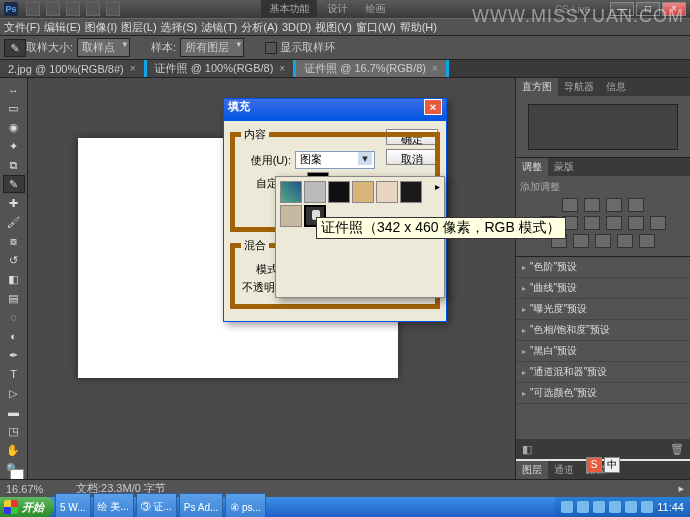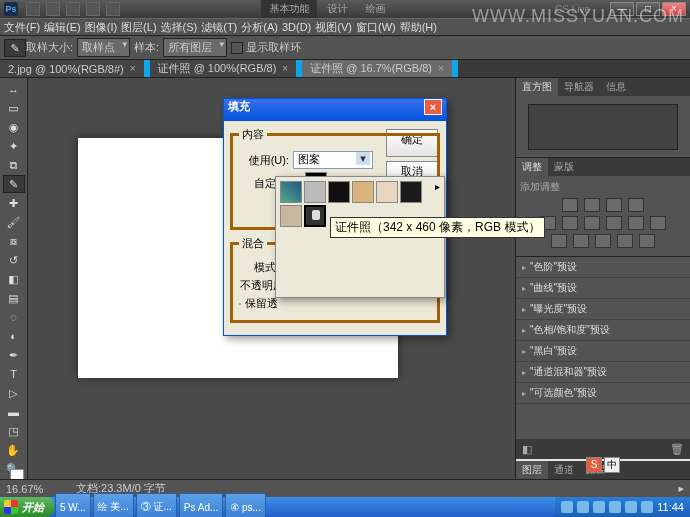--- a/index.html
+++ b/index.html
@@ -13,25 +13,25 @@
 .top-tab{padding:2px 8px;color:#aaa;font-size:10px}
 .top-tab.active{background:#333}
 .cslabel{color:#888;font-size:10px;margin:0 20px}
 .win-btns{display:flex;gap:2px}
 .win-btn{width:24px;height:14px;background:linear-gradient(#6a6a6a,#3a3a3a);border:1px solid #888;color:#eee;text-align:center;line-height:12px;font-size:10px}
 .win-btn.close{background:linear-gradient(#e88,#c44)}
 .menubar{height:18px;background:#535353;display:flex;align-items:center;padding:0 4px;color:#ddd;border-top:1px solid #666;border-bottom:1px solid #222}
 .menubar span{margin-right:4px;font-size:11px;cursor:default}
 .optbar{height:24px;background:#535353;display:flex;align-items:center;padding:0 4px;color:#ccc;border-bottom:1px solid #222}
 .optbar .lbl{margin-right:4px}
-.optbar .drop{background:#6a6a6a;border:1px solid #222;padding:1px 14px 1px 4px;margin-right:4px;position:relative}
+.optbar .drop{background:#6a6a6a;border:1px solid #222;padding:1px 14px 1px 4px;margin-right:21px;position:relative}
 .optbar .drop::after{content:"▾";position:absolute;right:2px;top:0;font-size:9px}
 .optbar .chk{width:12px;height:12px;border:1px solid #222;background:#555;margin-right:3px}
 .filetabs{height:18px;background:#3a3a3a;display:flex;color:#ccc;border-bottom:1px solid #222}
-.ftab{padding:2px 8px;background:#444;border-right:6px solid #0ea5e9;display:flex;align-items:center;gap:6px;font-size:10px}
+.ftab{padding:2px 8px;background:#444;border-right:3px solid #0ea5e9;display:flex;align-items:center;gap:6px;font-size:10px}
 .ftab.active{background:#6a6a6a}
 .ftab .x{font-size:10px;color:#aaa}
 .workarea{position:absolute;top:78px;left:0;right:0;bottom:18px;display:flex}
 .tools{width:28px;background:#535353;border-right:1px solid #222;display:flex;flex-direction:column;align-items:center;padding-top:2px;gap:1px}
 .tool{width:22px;height:18px;background:#535353;border:1px solid transparent;color:#ddd;text-align:center;line-height:16px;font-size:11px}
 .tool.sel{background:#3a3a3a;border:1px solid #222}
 .swatch{width:20px;height:20px;position:relative;margin-top:4px}
 .fg{width:14px;height:14px;background:#000;border:1px solid #888;position:absolute;top:0;left:0}
 .bg{width:14px;height:14px;background:#fff;border:1px solid #888;position:absolute;bottom:0;right:0}
 .canvas-wrap{flex:1;background:#4a4a4a;position:relative;overflow:hidden}
@@ -53,46 +53,46 @@
 .layer-tabs{display:flex;background:#3a3a3a;height:18px;margin-top:2px}
 .status{position:absolute;bottom:0;left:0;right:0;height:18px;background:#535353;color:#ccc;display:flex;align-items:center;padding:0 6px;border-top:1px solid #222}
 .status .zoom{width:60px;margin-right:10px}
 .status .doc{margin-right:auto}
 
 .dialog{position:absolute;top:98px;left:223px;width:224px;background:#ece9d8;border:1px solid #0054e3;box-shadow:3px 3px 8px rgba(0,0,0,.4);z-index:20}
 .dlg-title{height:22px;background:linear-gradient(#3a6ee6,#0054e3);color:#fff;display:flex;padding:0 4px;font-weight:bold}
 .dlg-title .ttl{flex:1}
 .dlg-close{width:18px;height:16px;background:#e85c3f;border:1px solid #fff;text-align:center;line-height:14px;color:#fff;font-size:11px}
 .dlg-body{padding:6px;position:relative}
-.fieldset{border:3px solid #a16207;padding:6px 6px 30px;margin-bottom:6px;position:relative}
+.fieldset{border:5px solid #a16207;padding:6px 6px 30px;margin-bottom:6px;position:relative}
 .fieldset legend{padding:0 3px;background:#ece9d8}
 .frow{display:flex;align-items:center;margin:3px 0;gap:4px}
 .frow label{text-align:right}
 .fselect{width:80px;height:18px;border:1px solid #7f9db9;background:#fff;padding:0 14px 0 4px;position:relative}
 .fselect::after{content:"▾";position:absolute;right:2px;top:0;color:#333;background:#cde;width:14px;text-align:center}
 .patbox{width:22px;height:22px;border:1px solid #888;background:#000;display:inline-block;position:relative}
 .patbox::after{content:"▸";position:absolute;right:-12px;top:4px;color:#333;font-size:9px}
 .dlg-btns{position:absolute;right:8px;top:8px;display:flex;flex-direction:column;gap:4px}
-.dbtn{width:52px;height:28px;border:1px solid #888;background:linear-gradient(#fff,#e4e4e4);text-align:center;line-height:18px;font-size:11px}
+.dbtn{width:52px;height:16px;border:1px solid #888;background:linear-gradient(#fff,#e4e4e4);text-align:center;line-height:18px;font-size:11px}
 
 .picker{position:absolute;top:176px;left:275px;width:170px;height:122px;background:#ece9d8;border:1px solid #888;box-shadow:3px 3px 8px rgba(0,0,0,.4);z-index:30;padding:4px}
 .thumbs{display:flex;flex-wrap:wrap;gap:2px}
 .thumb{width:22px;height:22px;border:1px solid #888;background:#777}
 .thumb.sel{border:2px solid #000}
 .thumb.t1{background:linear-gradient(45deg,#5a8,#258)}
 .thumb.t2{background:#bbb}
 .thumb.t3{background:#111}
 .thumb.t4{background:#d9b57c}
 .thumb.t5{background:#e8d5c0}
 .thumb.t6{background:#1a1a1a}
 .thumb.t7{background:#c8b8a0}
 .thumb.t8{background:#333;position:relative}
 .thumb.t8::after{content:"";position:absolute;top:3px;left:6px;width:8px;height:10px;background:#ddd;border-radius:2px}
 .picker .arrow{position:absolute;right:4px;top:4px;font-size:10px}
-.tooltip{position:absolute;top:40px;left:54px;background:#ffffe1;border:1px solid #333;padding:1px 4px;font-size:12px;white-space:nowrap}
+.tooltip{position:absolute;top:40px;left:40px;background:#ffffe1;border:1px solid #333;padding:1px 4px;font-size:14px;white-space:nowrap}
 
 .wm{position:absolute;right:6px;top:6px;color:rgba(255,255,255,.45);font-size:18px;letter-spacing:1px;z-index:5}
 .wm2{position:absolute;left:220px;top:210px;color:rgba(255,255,255,.5);font-size:16px;letter-spacing:2px;z-index:5}
 
 .taskbar{position:absolute;bottom:0;left:0;right:0;height:20px;background:linear-gradient(#3a8fe8,#225fc9);display:flex;align-items:center;z-index:50}
 .startbtn{height:20px;padding:0 10px 0 4px;background:linear-gradient(#5fb85f,#2a8a2a);color:#fff;font-weight:bold;display:flex;align-items:center;gap:4px;font-style:italic;border-radius:0 8px 8px 0}
 .startbtn .winlogo{width:14px;height:14px;background:conic-gradient(#e33 0 25%,#3c3 0 50%,#33e 0 75%,#ec3 0 100%);border-radius:2px}
 .tbtn{height:28px;margin:1px;padding:0 4px;background:linear-gradient(#5aa0ea,#3a7fd0);border:1px solid #2a5fa0;color:#fff;font-size:10px;display:flex;align-items:center;gap:2px;max-width:60px;overflow:hidden;white-space:nowrap}
 .tray{margin-left:auto;height:20px;background:linear-gradient(#2a7fd8,#1a5fb8);display:flex;align-items:center;padding:0 6px;gap:4px;color:#fff;font-size:10px}
 .tray .ic{width:12px;height:12px;background:#7ab8f0;border-radius:2px}
@@ -290,24 +290,20 @@
         </div>
       </fieldset>
       <fieldset class="fieldset" style="padding-bottom:6px">
         <legend>混合</legend>
         <div class="frow">
             <label style="width:40px">模式:</label>
           </div>
         <div class="frow">
             <label style="width:48px">不透明度:</label>
           </div>
-        <div class="frow">
-            <span class="chk" style="border:1px solid #aaa;background:#fff"></span>
-            <span>保留透</span>
-          </div>
       </fieldset>
     </div>
   </div>
 
   <div class="picker">
     <span class="arrow">▸</span>
     <div class="thumbs">
       <div class="thumb t1"></div>
       <div class="thumb t2"></div>
       <div class="thumb t3"></div>

